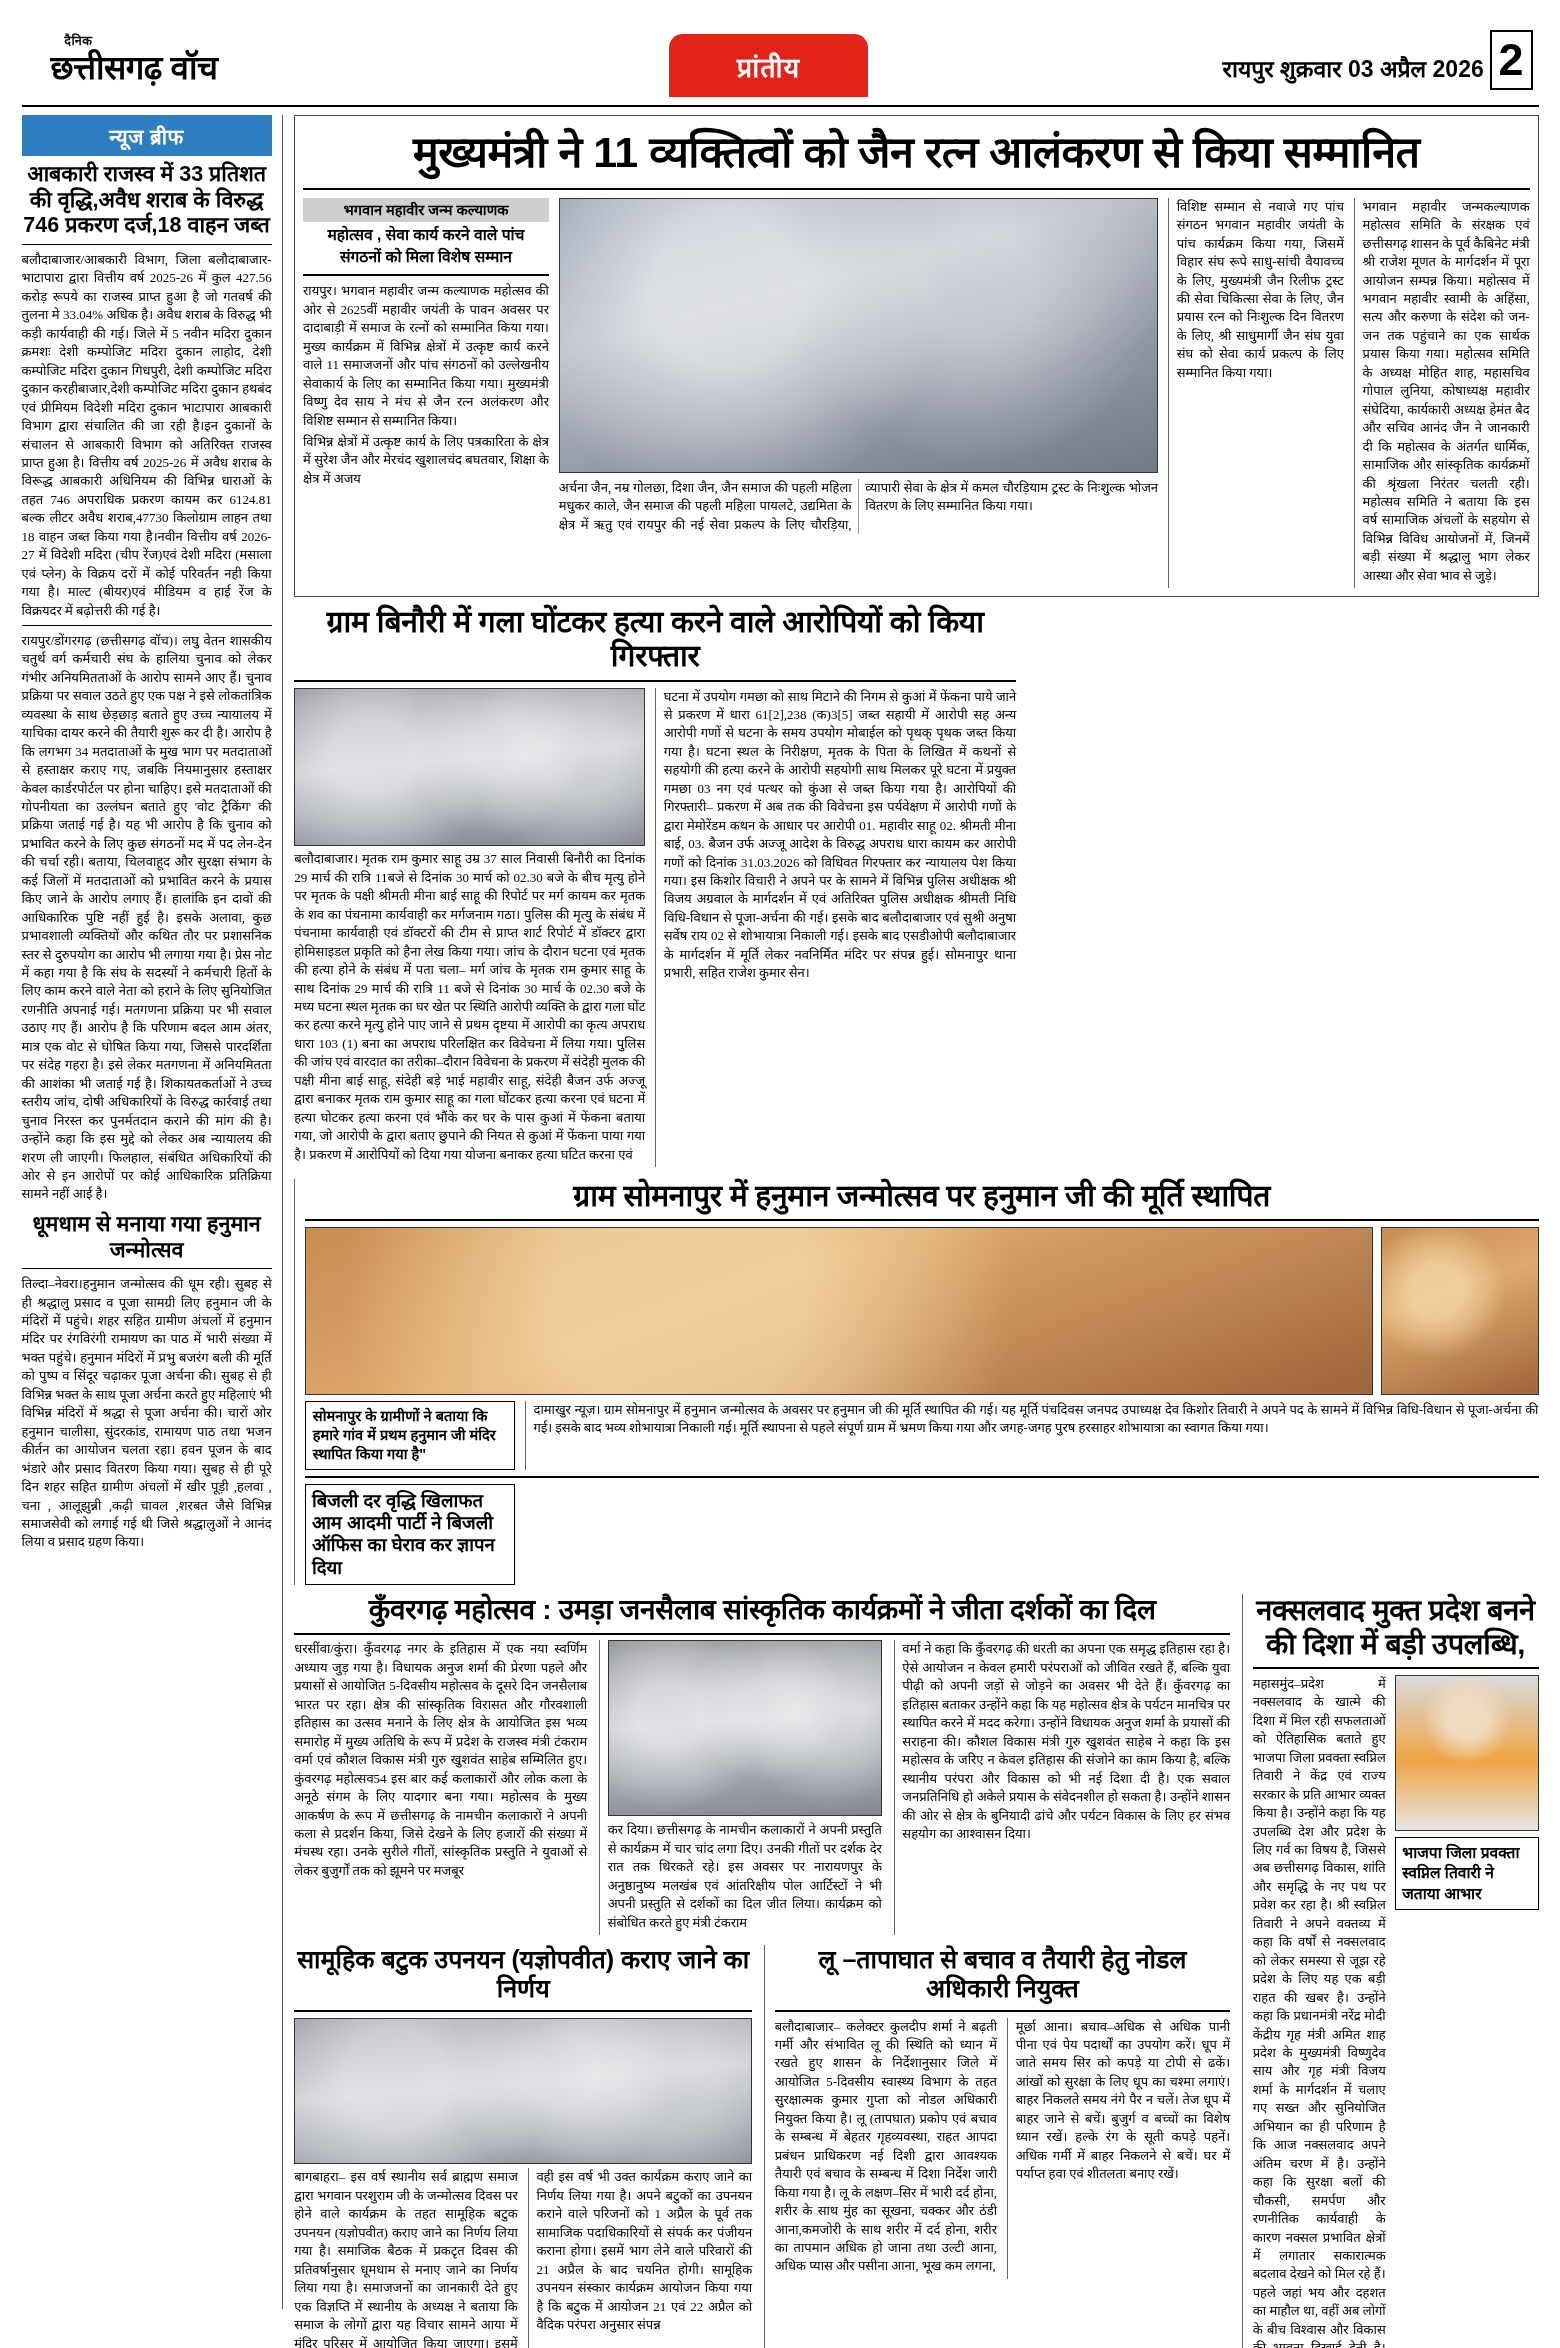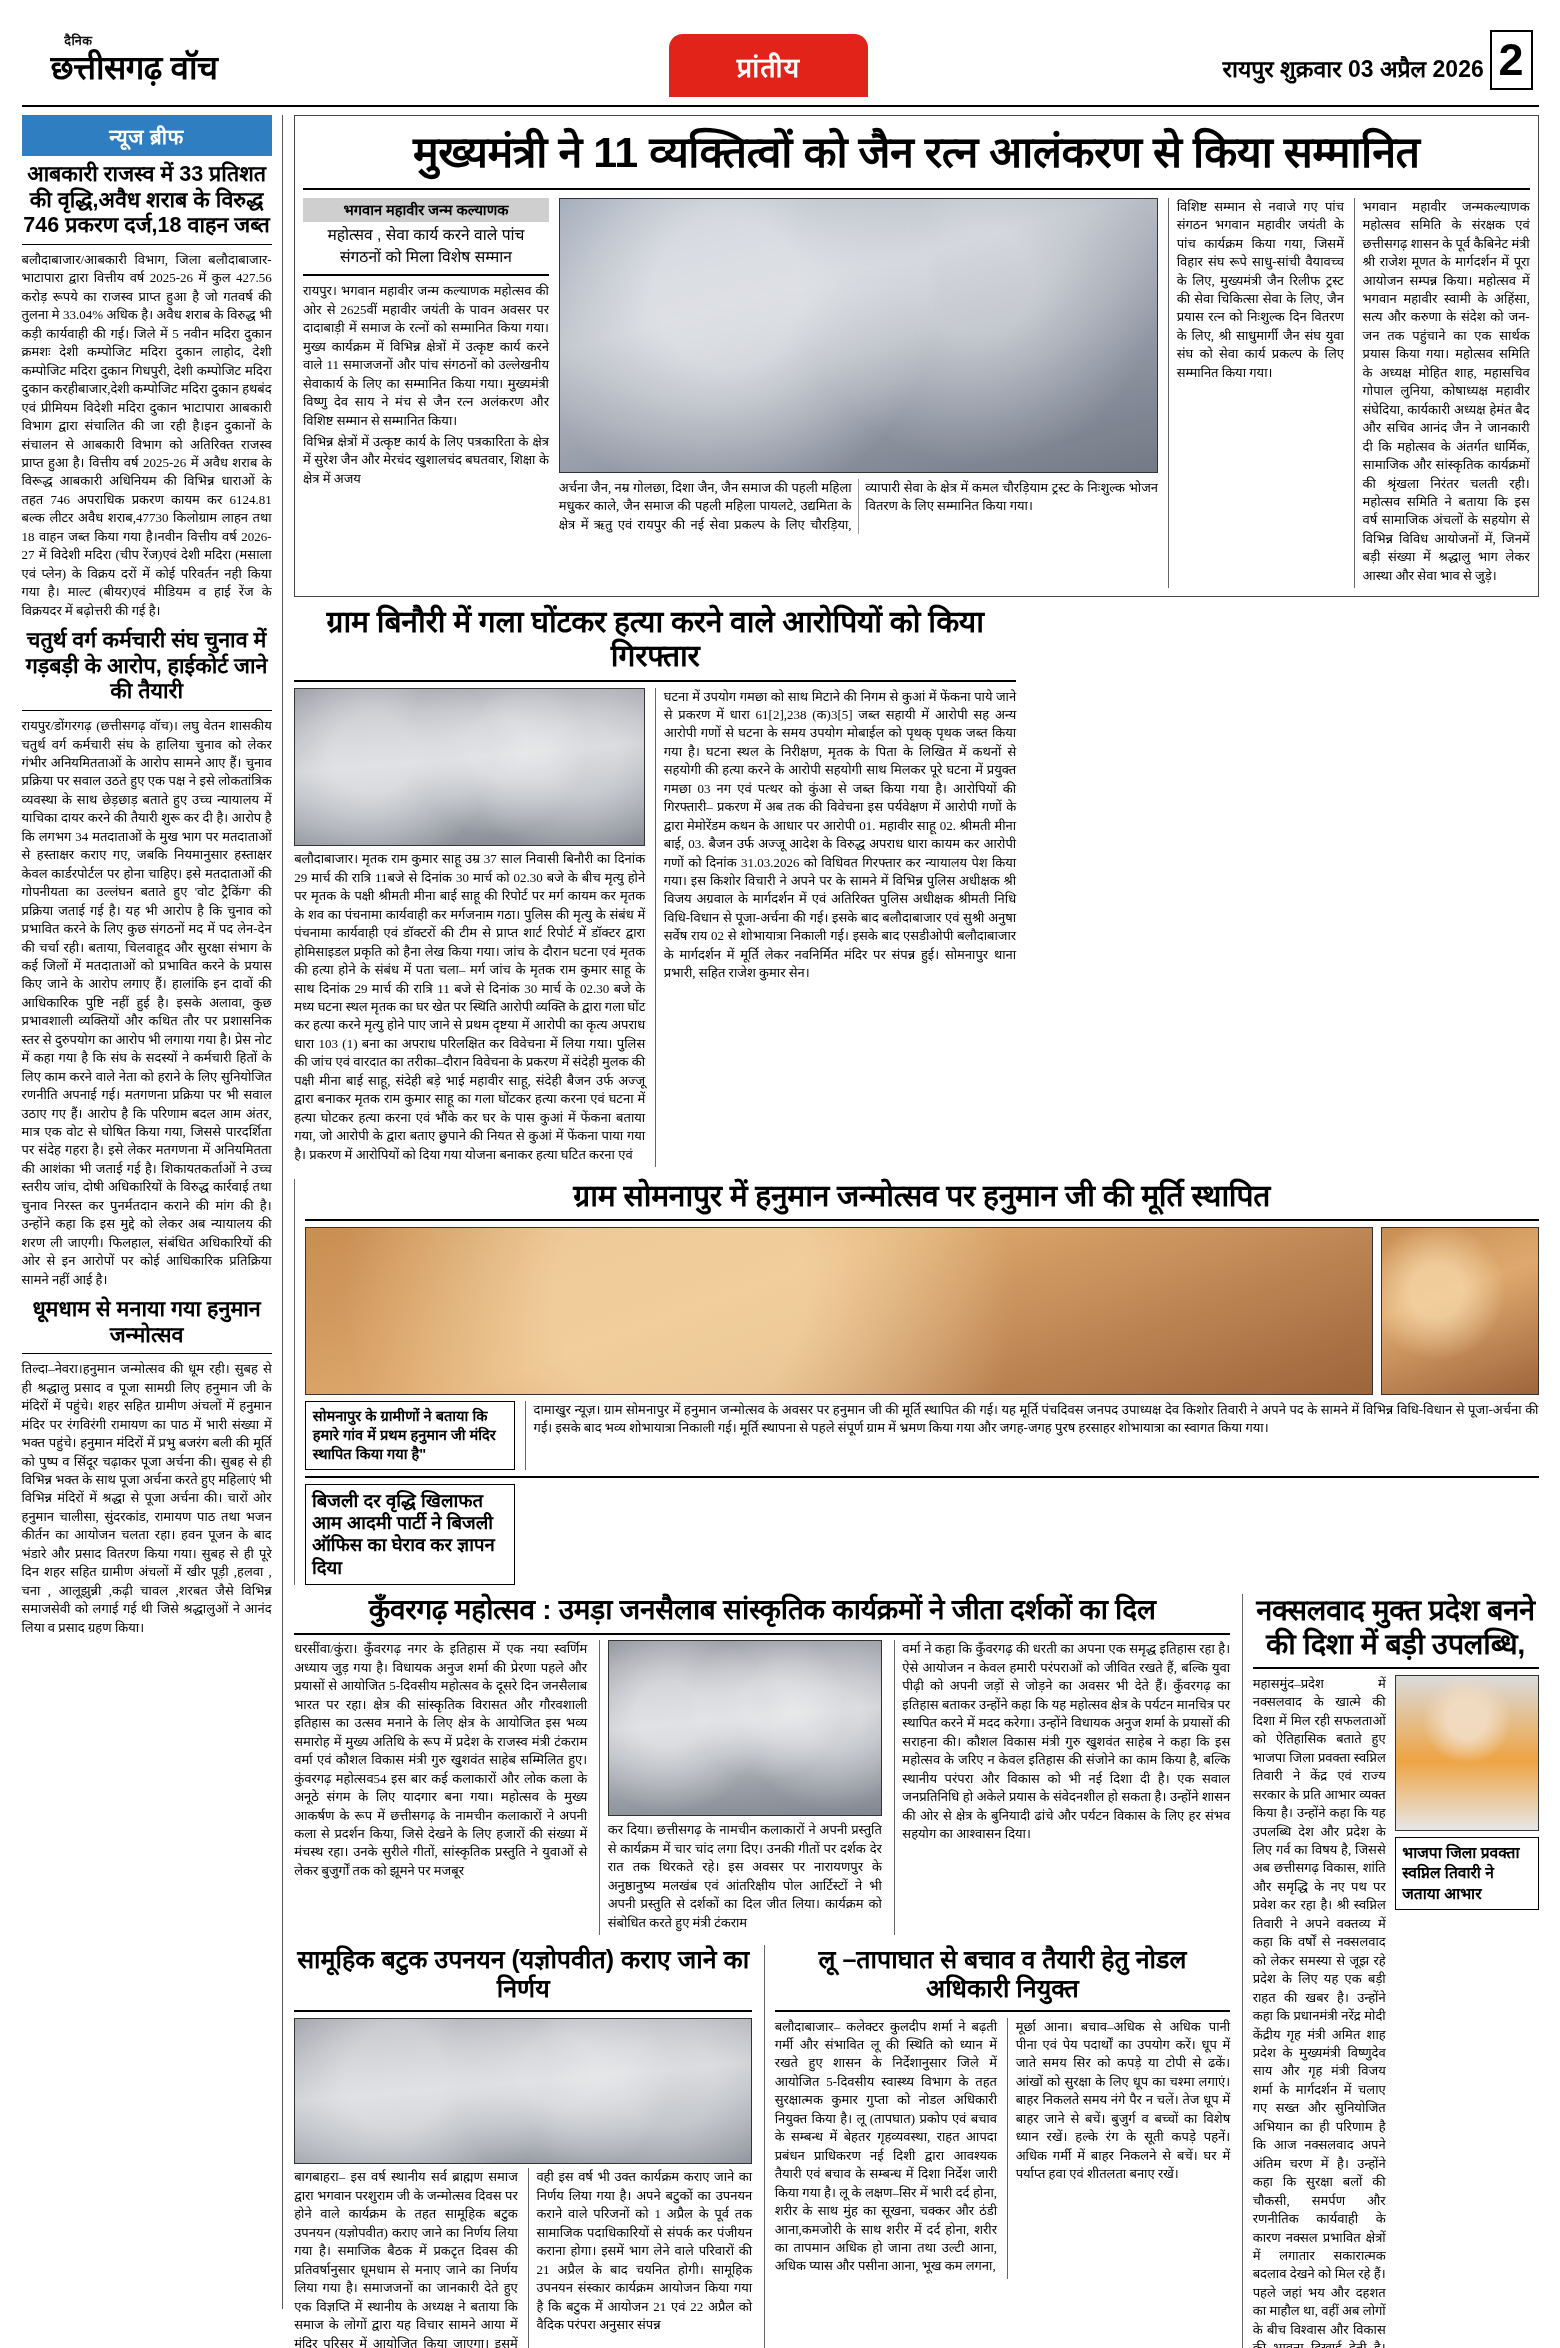--- a/index.html
+++ b/index.html
@@ -73,21 +73,21 @@
   }
   h4.head-sm {
     font-family:"Liberation Sans", sans-serif; font-weight:bold;
     font-size:20.5px; line-height:1.2; text-align:center;
   }
   .sub-grey {
     background:#cfcfcf; font-family:"Liberation Sans", sans-serif; font-weight:bold;
     font-size:14.6px; text-align:center; padding:2.9px 3.9px; line-height:1.3;
   }
   .sub-plain {
-    font-family:"Liberation Sans", sans-serif; font-weight:normal;
+    font-family:"Liberation Sans", sans-serif; font-weight:bold;
     font-size:15.6px; text-align:center; line-height:1.35; padding:2px 2px;
   }
   p.body {
     font-size:13px; line-height:1.42; text-align:justify;
     text-justify:inter-word; hyphens:auto; margin-bottom:2.9px;
   }
   .rule { border-top:1px solid #000; margin:4.9px 0 5.9px 0; }
   .rule2 { border-top:2px solid #000; margin:5.9px 0; }
 
   
@@ -148,21 +148,20 @@
 
   <div class="content">
 
     <div class="col-left">
 
       <div class="hd-blue">न्यूज ब्रीफ</div>
       <h4 class="head-sm" style="font-size:21.5px;margin:5.9px 0 3.9px 0;">आबकारी राजस्व में 33 प्रतिशत की वृद्धि,अवैध शराब के विरुद्ध 746 प्रकरण दर्ज,18 वाहन जब्त</h4>
       <div class="rule"></div>
       <p class="body">बलौदाबाजार/आबकारी विभाग, जिला बलौदाबाजार-भाटापारा द्वारा वित्तीय वर्ष 2025-26 में कुल 427.56 करोड़ रूपये का राजस्व प्राप्त हुआ है जो गतवर्ष की तुलना मे 33.04% अधिक है। अवैध शराब के विरुद्ध भी कड़ी कार्यवाही की गई। जिले में 5 नवीन मदिरा दुकान क्रमशः देशी कम्पोजिट मदिरा दुकान लाहोद, देशी कम्पोजिट मदिरा दुकान गिधपुरी, देशी कम्पोजिट मदिरा दुकान करहीबाजार,देशी कम्पोजिट मदिरा दुकान हथबंद एवं प्रीमियम विदेशी मदिरा दुकान भाटापारा आबकारी विभाग द्वारा संचालित की जा रही है।इन दुकानों के संचालन से आबकारी विभाग को अतिरिक्त राजस्व प्राप्त हुआ है। वित्तीय वर्ष 2025-26 में अवैध शराब के विरूद्ध आबकारी अधिनियम की विभिन्न धाराओं के तहत 746 अपराधिक प्रकरण कायम कर 6124.81 बल्क लीटर अवैध शराब,47730 किलोग्राम लाहन तथा 18 वाहन जब्त किया गया है।नवीन वित्तीय वर्ष 2026-27 में विदेशी मदिरा (चीप रेंज)एवं देशी मदिरा (मसाला एवं प्लेन) के विक्रय दरों में कोई परिवर्तन नही किया गया है। माल्ट (बीयर)एवं मीडियम व हाई रेंज के विक्रयदर में बढ़ोत्तरी की गई है।</p>
 
-      <h4 class="head-sm" style="font-size:21.5px;margin:7.8px 0 3.9px 0;">चतुर्थ वर्ग कर्मचारी संघ चुनाव में गड़बड़ी के आरोप, हाईकोर्ट जाने की तैयारी</h4>
       <div class="rule"></div>
       <p class="body">रायपुर/डोंगरगढ़ (छत्तीसगढ़ वॉच)। लघु वेतन शासकीय चतुर्थ वर्ग कर्मचारी संघ के हालिया चुनाव को लेकर गंभीर अनियमितताओं के आरोप सामने आए हैं। चुनाव प्रक्रिया पर सवाल उठते हुए एक पक्ष ने इसे लोकतांत्रिक व्यवस्था के साथ छेड़छाड़ बताते हुए उच्च न्यायालय में याचिका दायर करने की तैयारी शुरू कर दी है। आरोप है कि लगभग 34 मतदाताओं के मुख भाग पर मतदाताओं से हस्ताक्षर कराए गए, जबकि नियमानुसार हस्ताक्षर केवल कार्डरपोर्टल पर होना चाहिए। इसे मतदाताओं की गोपनीयता का उल्लंघन बताते हुए 'वोट ट्रैकिंग' की प्रक्रिया जताई गई है। यह भी आरोप है कि चुनाव को प्रभावित करने के लिए कुछ संगठनों मद में पद लेन-देन की चर्चा रही। बताया, चिलवाहूद और सुरक्षा संभाग के कई जिलों में मतदाताओं को प्रभावित करने के प्रयास किए जाने के आरोप लगाए हैं। हालांकि इन दावों की आधिकारिक पुष्टि नहीं हुई है। इसके अलावा, कुछ प्रभावशाली व्यक्तियों और कथित तौर पर प्रशासनिक स्तर से दुरुपयोग का आरोप भी लगाया गया है। प्रेस नोट में कहा गया है कि संघ के सदस्यों ने कर्मचारी हितों के लिए काम करने वाले नेता को हराने के लिए सुनियोजित रणनीति अपनाई गई। मतगणना प्रक्रिया पर भी सवाल उठाए गए हैं। आरोप है कि परिणाम बदल आम अंतर, मात्र एक वोट से घोषित किया गया, जिससे पारदर्शिता पर संदेह गहरा है। इसे लेकर मतगणना में अनियमितता की आशंका भी जताई गई है। शिकायतकर्ताओं ने उच्च स्तरीय जांच, दोषी अधिकारियों के विरुद्ध कार्रवाई तथा चुनाव निरस्त कर पुनर्मतदान कराने की मांग की है। उन्होंने कहा कि इस मुद्दे को लेकर अब न्यायालय की शरण ली जाएगी। फिलहाल, संबंधित अधिकारियों की ओर से इन आरोपों पर कोई आधिकारिक प्रतिक्रिया सामने नहीं आई है।</p>
 
       <h4 class="head-sm" style="font-size:21.5px;margin:7.8px 0 3.9px 0;">धूमधाम से मनाया गया हनुमान जन्मोत्सव</h4>
       <div class="rule"></div>
       <p class="body">तिल्दा–नेवरा।हनुमान जन्मोत्सव की धूम रही। सुबह से ही श्रद्धालु प्रसाद व पूजा सामग्री लिए हनुमान जी के मंदिरों में पहुंचे। शहर सहित ग्रामीण अंचलों में हनुमान मंदिर पर रंगविरंगी रामायण का पाठ में भारी संख्या में भक्त पहुंचे। हनुमान मंदिरों में प्रभु बजरंग बली की मूर्ति को पुष्प व सिंदूर चढ़ाकर पूजा अर्चना की। सुबह से ही विभिन्न भक्त के साथ पूजा अर्चना करते हुए महिलाएं भी विभिन्न मंदिरों में श्रद्धा से पूजा अर्चना की। चारों ओर हनुमान चालीसा, सुंदरकांड, रामायण पाठ तथा भजन कीर्तन का आयोजन चलता रहा। हवन पूजन के बाद भंडारे और प्रसाद वितरण किया गया। सुबह से ही पूरे दिन शहर सहित ग्रामीण अंचलों में खीर पूड़ी ,हलवा , चना , आलूझुन्नी ,कढ़ी चावल ,शरबत जैसे विभिन्न समाजसेवी को लगाई गई थी जिसे श्रद्धालुओं ने आनंद लिया व प्रसाद ग्रहण किया।</p>
     </div>
 
     <div class="col-main">
 

